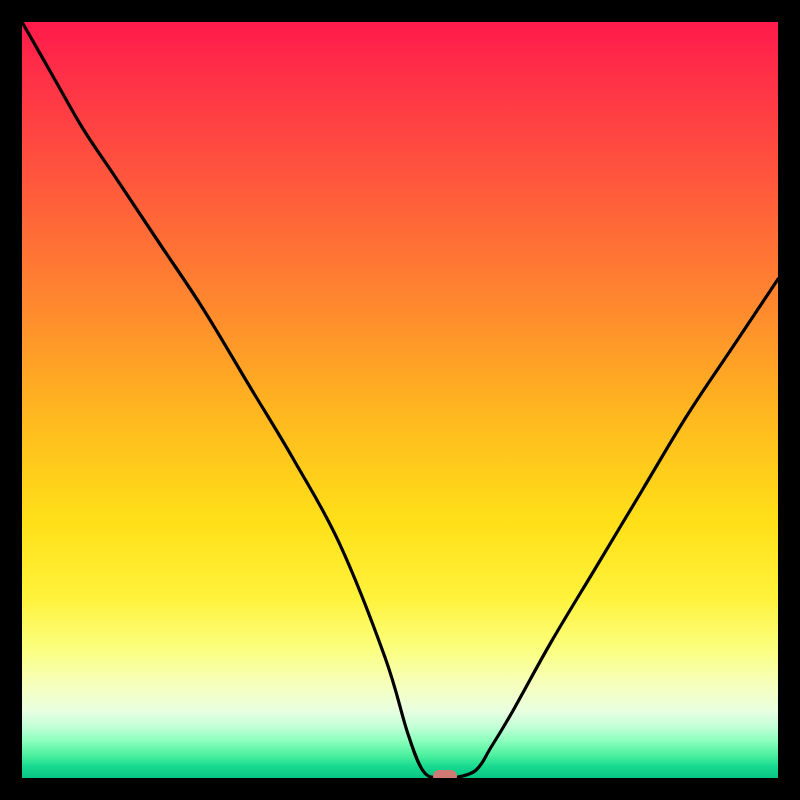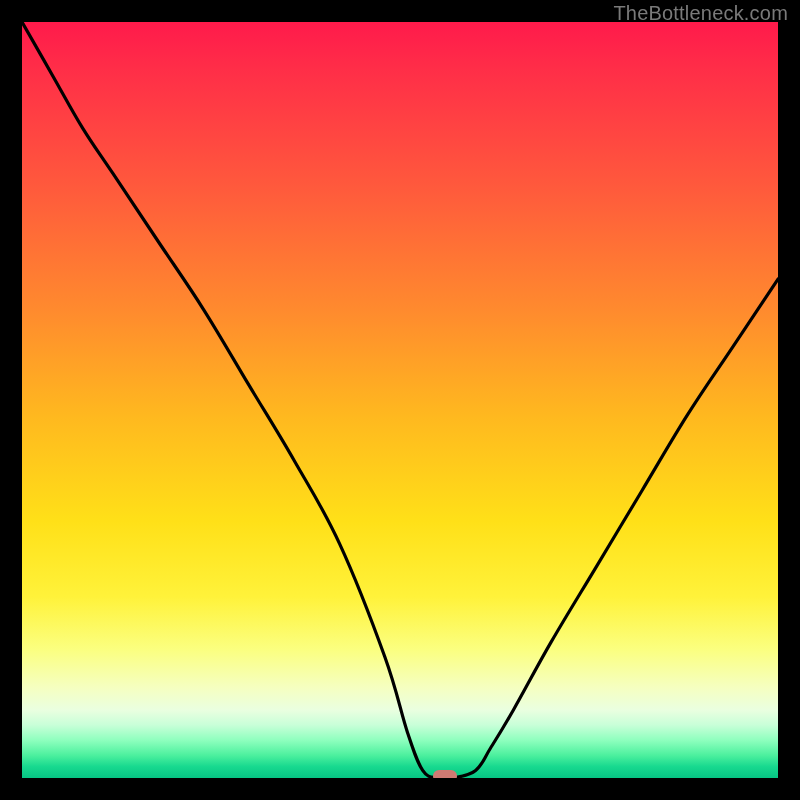--- a/index.html
+++ b/index.html
@@ -69,21 +69,20 @@
     background: #cf7a73;
     border-radius: 10px;
     z-index: 6;
   }
 </style>
 </head>
 <body>
 
 <div class="frame">
 
-  <div class="watermark">TheBottleneck.com</div>
 
   <div class="plot" id="plot">
     <div class="gradient"></div>
     <svg class="curve-svg" id="curveSvg" viewBox="0 0 756 756" preserveAspectRatio="none">
       <path id="curvePath" d="M 0.00 0.00 C 5.44 9.53, 19.35 33.87, 30.24 52.92 C 41.13 71.97, 49.59 88.15, 60.48 105.84 C 71.37 123.53, 77.11 130.79, 90.72 151.20 C 104.33 171.61, 119.75 194.75, 136.08 219.24 C 152.41 243.73, 165.11 261.42, 181.44 287.28 C 197.77 313.14, 210.47 335.66, 226.80 362.88 C 243.13 390.10, 255.83 409.90, 272.16 438.48 C 288.49 467.06, 301.19 486.26, 317.52 521.64 C 333.85 557.02, 350.63 601.02, 362.88 635.04 C 375.13 669.06, 378.76 690.23, 385.56 710.64 C 392.36 731.05, 395.24 740.28, 400.68 748.44 C 406.12 756.60, 410.36 754.64, 415.80 756.00 C 421.24 757.36, 424.12 757.36, 430.92 756.00 C 437.72 754.64, 446.80 753.88, 453.60 748.44 C 460.40 743.00, 461.92 736.65, 468.72 725.76 C 475.52 714.87, 480.51 707.01, 491.40 687.96 C 502.29 668.91, 514.23 645.78, 529.20 619.92 C 544.17 594.06, 558.23 571.54, 574.56 544.32 C 590.89 517.10, 603.59 495.94, 619.92 468.72 C 636.25 441.50, 648.95 418.98, 665.28 393.12 C 681.61 367.26, 694.31 349.57, 710.64 325.08 C 726.97 300.59, 747.84 269.29, 756.00 257.04" fill="none" stroke="#000" stroke-width="3.2" stroke-linejoin="round" stroke-linecap="round"></path>
     </svg>
     <div class="marker" id="marker" style="left: 411.264px; top: 748.33px; width: 24.192px; height: 11.34px;"></div>
   </div>
 
 </div>

